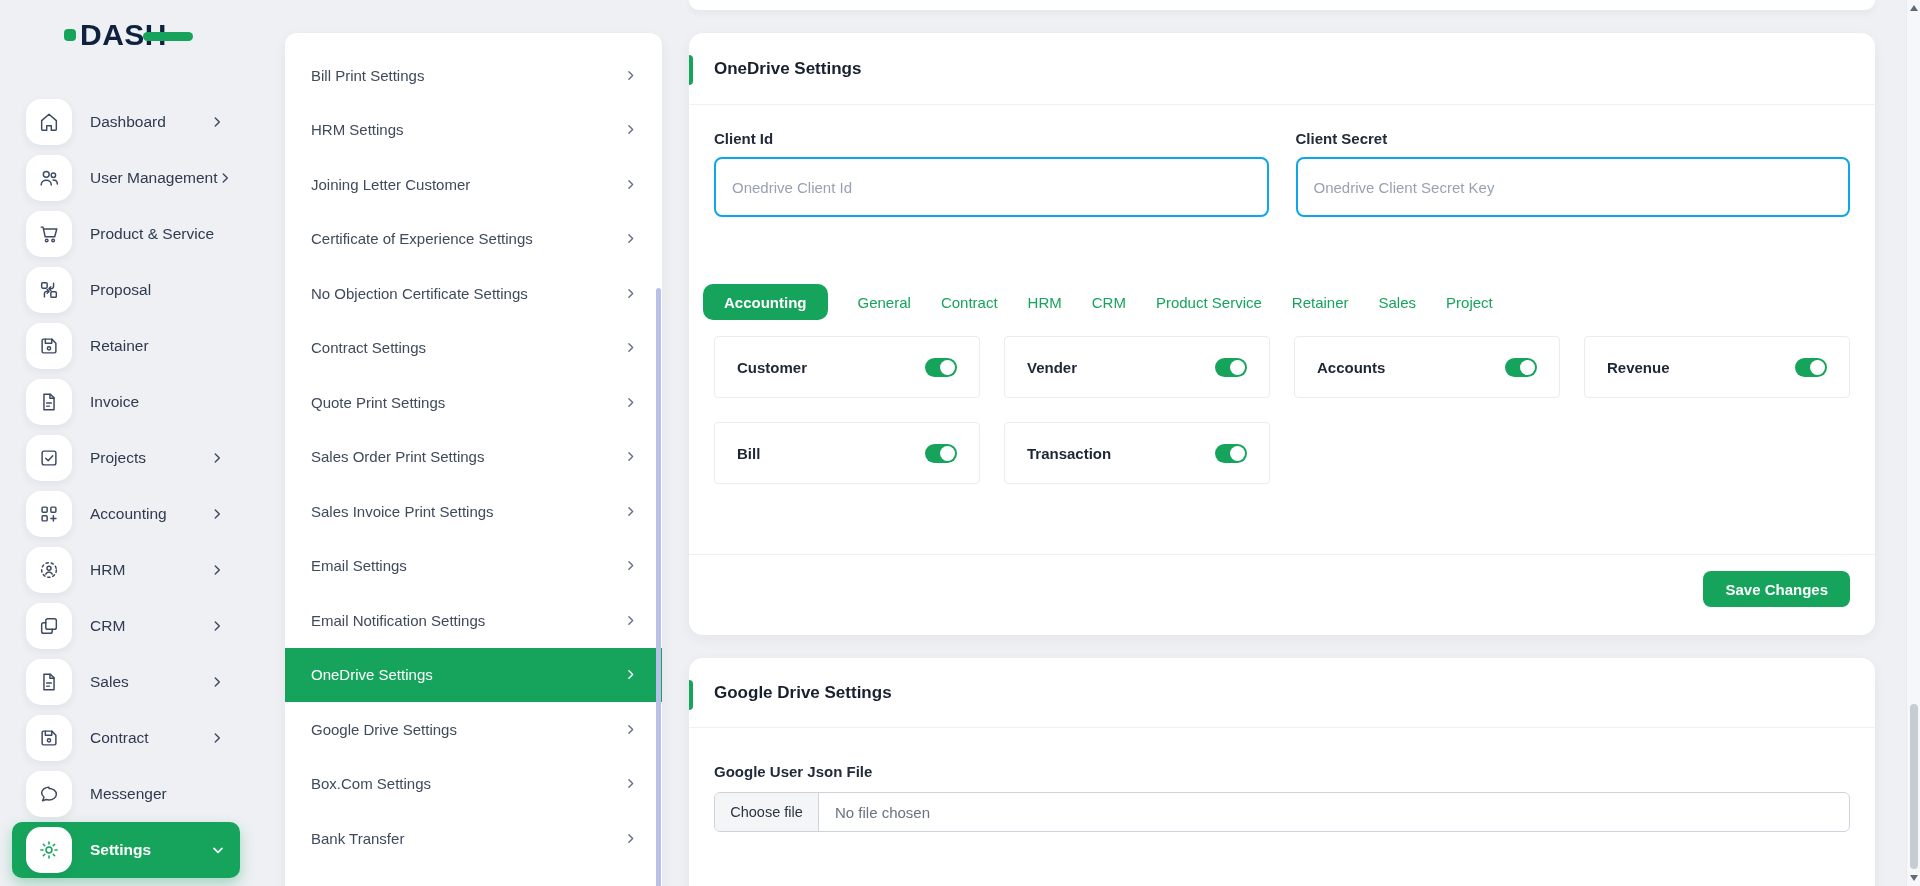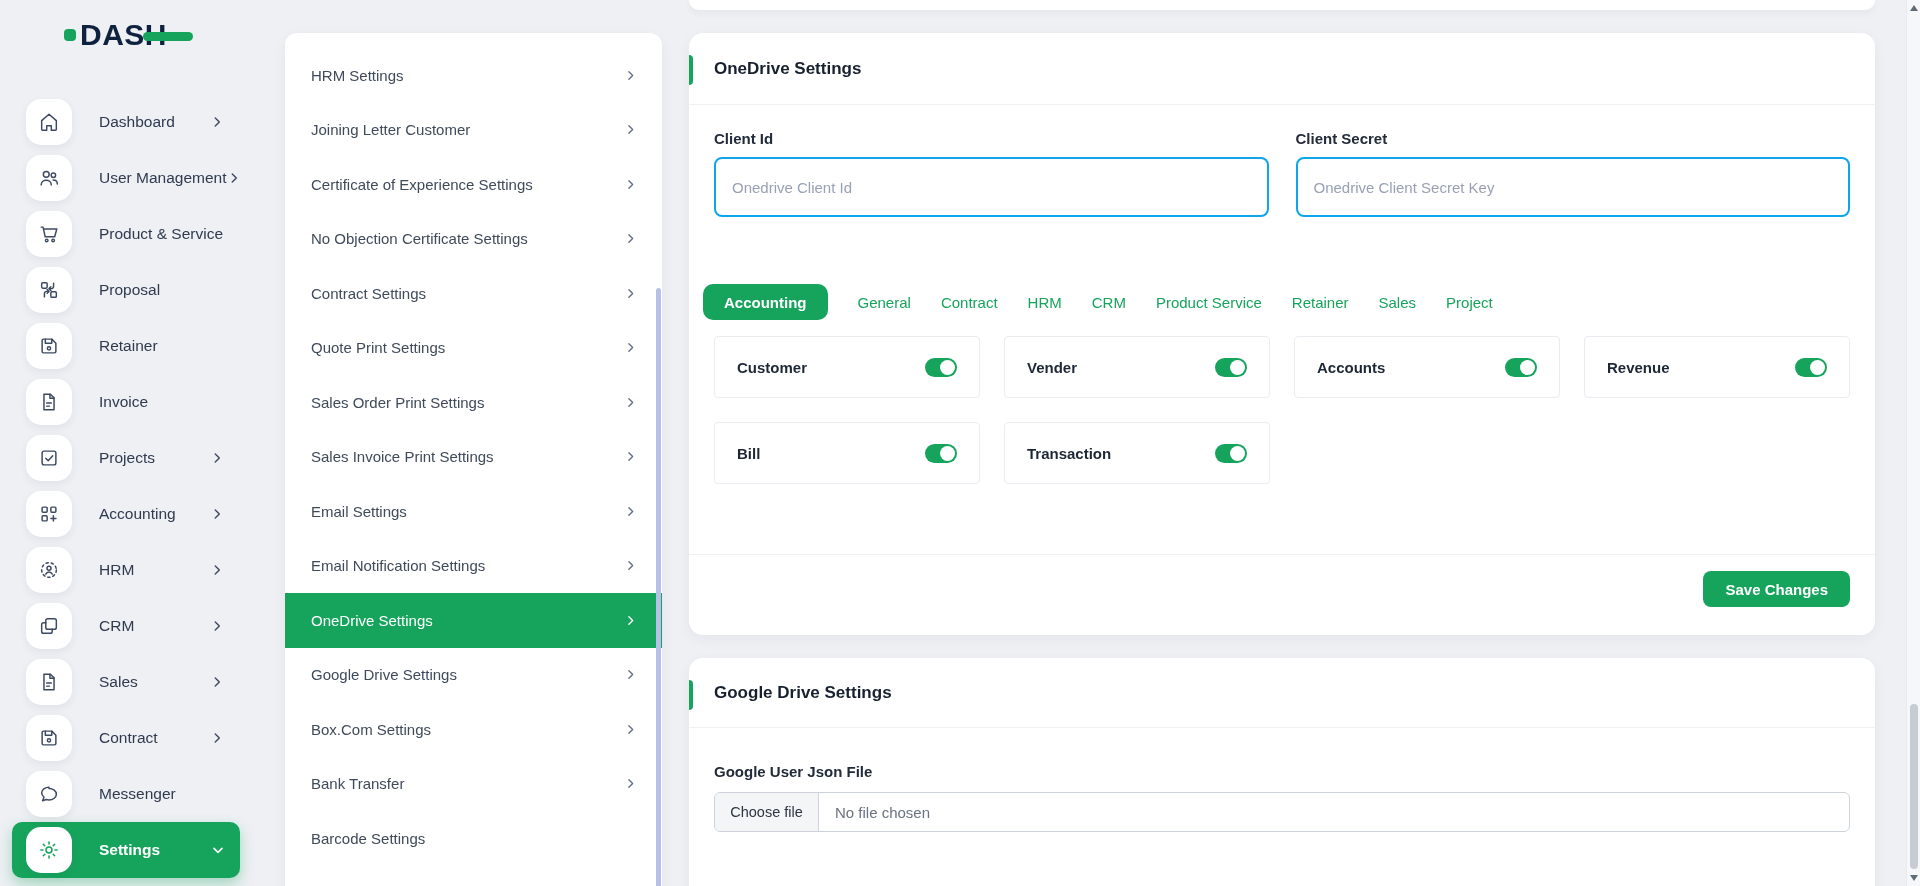--- a/index.html
+++ b/index.html
@@ -10,21 +10,21 @@
   .left-sidebar { position:absolute; left:0; top:0; width:252px; height:886px; }
   .logo { position:absolute; left:64px; top:20px; display:flex; align-items:center; cursor:pointer; }
   .logo-dot { width:12px; height:12px; border-radius:4px; background:#16a45c; margin-right:4px; }
   .logo-text { font-size:30px; font-weight:900; letter-spacing:.5px; color:#0e2240; line-height:1; }
   .logo-bar { width:50px; height:9px; border-radius:5px; background:#16a45c; margin-left:-24px; margin-top:2px; }
 
   .side-menu { position:absolute; top:94px; left:12px; right:12px; }
   .s-item { height:56px; display:flex; align-items:center; padding:0 14px; border-radius:10px; cursor:pointer; }
   .tile { width:46px; height:46px; border-radius:15px; background:#fff; box-shadow:0 3px 8px rgba(35,48,74,.07);
           display:flex; align-items:center; justify-content:center; color:#3c4961; flex:0 0 auto; }
-  .s-label { margin-left:27px; font-size:15.5px; font-weight:500; color:#2f3a4f; flex:1; white-space:nowrap; }
+  .s-label { margin-left:18px; font-size:15.5px; font-weight:500; color:#2f3a4f; flex:1; white-space:nowrap; }
   .s-chev { width:16px; height:16px; color:#3c4961; display:flex; align-items:center; }
   .s-item.active { background:#16a45c; box-shadow:0 6px 14px rgba(22,164,92,.35); }
   .s-item.active .s-label { color:#fff; font-weight:700; }
   .s-item.active .tile { color:#16a45c; }
   .s-item.active .s-chev { color:#fff; }
 
   
   .settings-panel { position:absolute; left:285px; top:33px; width:377px; height:880px; background:#fff;
                     border-radius:12px; box-shadow:0 4px 14px rgba(30,40,60,.05); padding-top:15px; overflow:hidden; }
   .p-item { height:54.5px; display:flex; align-items:center; padding:0 24px 0 26px; cursor:pointer; }
@@ -288,20 +288,28 @@
           <svg width="16" height="16" viewBox="0 0 24 24" fill="none" stroke="currentColor" stroke-width="2.4" stroke-linecap="round" stroke-linejoin="round">
             <path d="m6 9.5 6 6 6-6"></path>
           </svg>
         </span>
     </div>
 
   </nav>
 </aside>
 
 <aside class="settings-panel">
+  <div class="p-item">
+      <span class="p-label">Bill Print Settings</span>
+      <span class="p-chev">
+        <svg width="13" height="13" viewBox="0 0 24 24" fill="none" stroke="currentColor" stroke-width="2.6" stroke-linecap="round" stroke-linejoin="round">
+          <path d="m9 5 7 7-7 7"></path>
+        </svg>
+      </span>
+    </div>
   <div class="p-item">
       <span class="p-label">HRM Settings</span>
       <span class="p-chev">
         <svg width="13" height="13" viewBox="0 0 24 24" fill="none" stroke="currentColor" stroke-width="2.6" stroke-linecap="round" stroke-linejoin="round">
           <path d="m9 5 7 7-7 7"></path>
         </svg>
       </span>
     </div>
   <div class="p-item">
       <span class="p-label">Joining Letter Customer</span>

